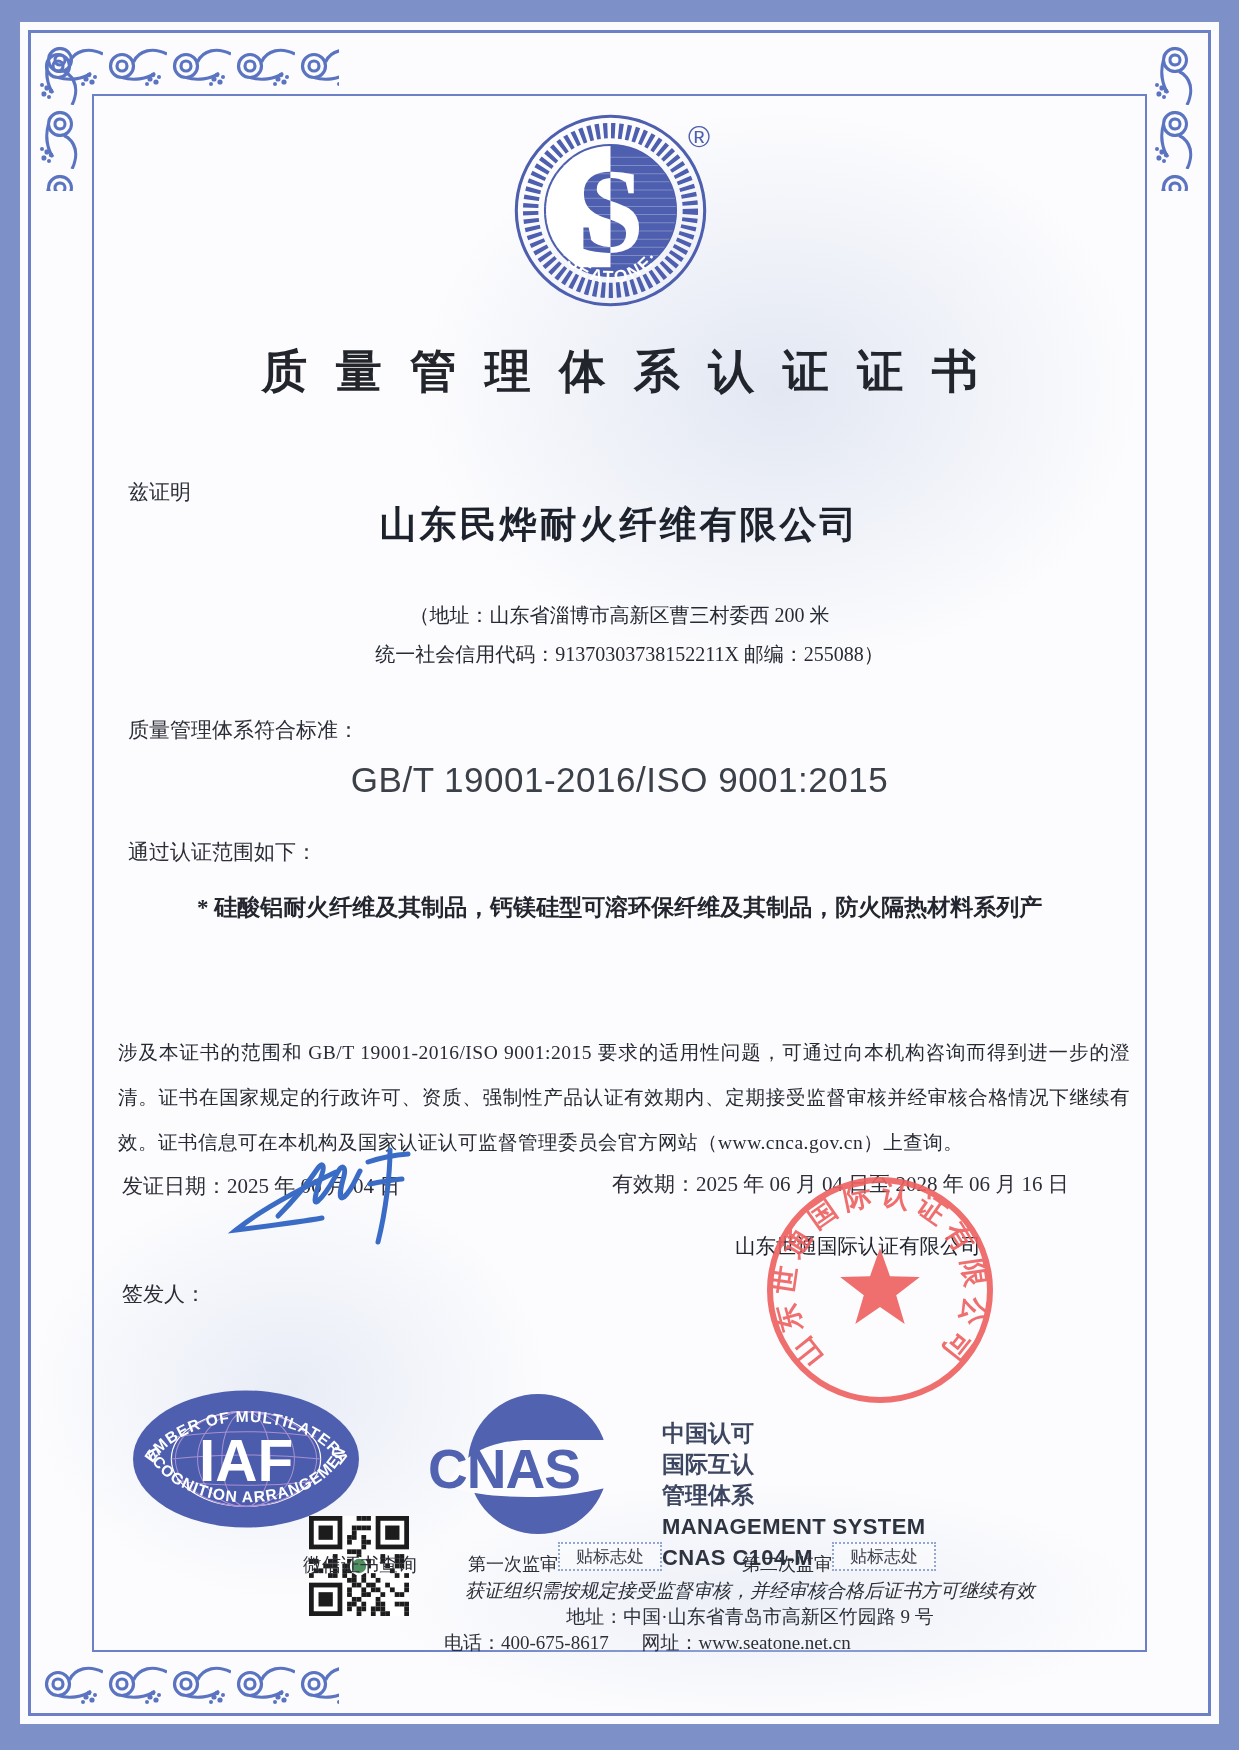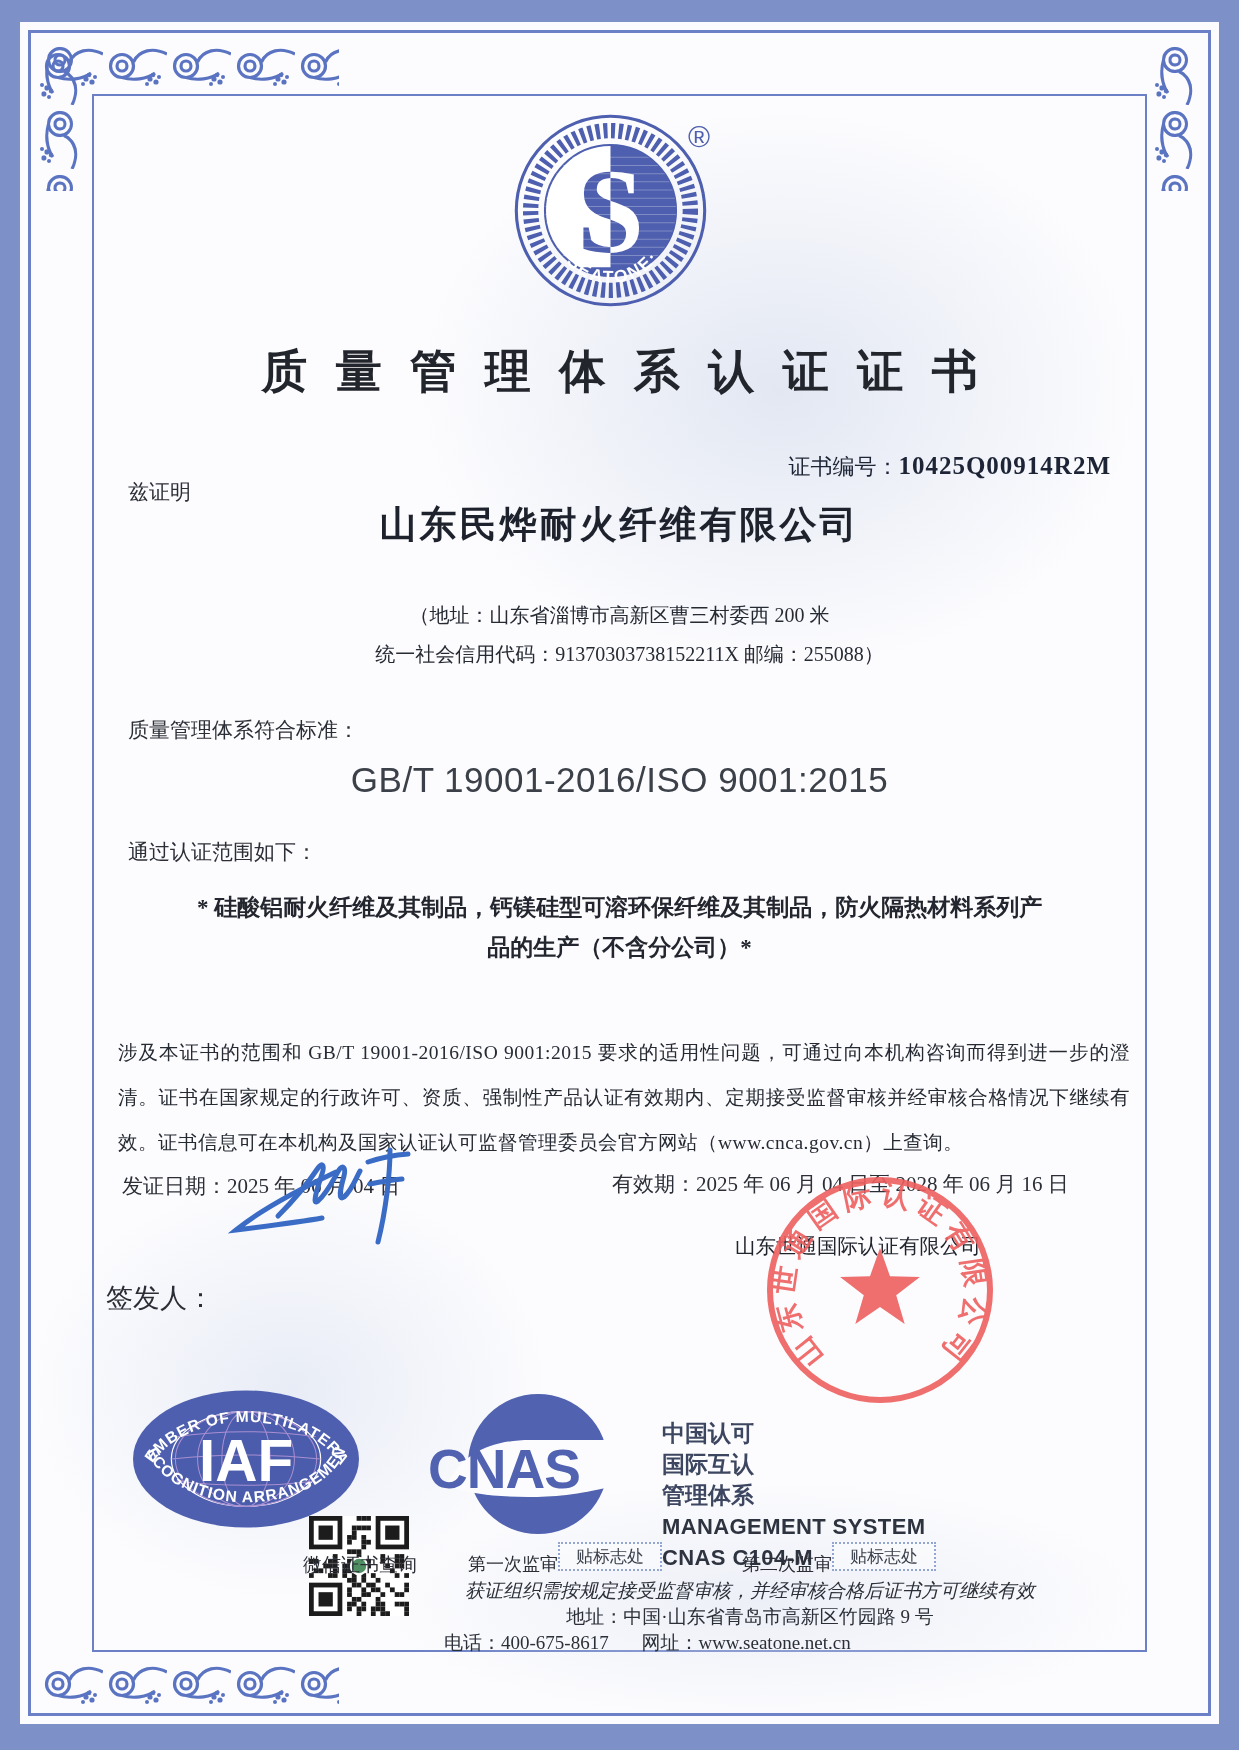--- a/index.html
+++ b/index.html
@@ -30,21 +30,21 @@
   .addr2{left:0;right:0;top:641px;text-align:center;font-size:20px;color:#262a33;margin-left:20px;}
   .std-label{left:128px;top:716px;font-size:21px;}
   .std-code{left:0;right:0;top:760px;text-align:center;font-size:35px;color:#3b4049;
             font-family:"Liberation Sans","DejaVu Sans",sans-serif;letter-spacing:.5px;}
   .scope-label{left:128px;top:838px;font-size:21px;}
   .scope1{left:0;right:0;top:892px;text-align:center;font-size:23px;font-weight:bold;color:#23262e;}
   .scope2{left:0;right:0;top:932px;text-align:center;font-size:23px;font-weight:bold;color:#23262e;}
   .legal{left:118px;width:1012px;top:1030px;font-size:19.5px;line-height:2.32;text-align:justify;color:#262a33;letter-spacing:.5px;}
   .date-issue{left:122px;top:1172px;font-size:21px;}
   .date-valid{left:612px;top:1170px;font-size:21px;}
-  .signer{left:106px;top:1280px;font-size:27px;}
+  .signer{left:122px;top:1280px;font-size:21px;}
   .issuer{left:735px;top:1232px;font-size:20.5px;color:#20242d;}
   .seal{left:756px;top:1166px;width:248px;height:248px;opacity:.9;z-index:5;}
   .sig{left:218px;top:1138px;width:240px;height:115px;}
   .iaf{left:130px;top:1388px;width:232px;height:142px;}
   .cnas{left:418px;top:1388px;width:210px;height:160px;}
   .cnas-block{left:662px;top:1390px;font-family:"Liberation Sans","DejaVu Sans",sans-serif;margin-top:28px;}
   .cnas-block .zh{font-size:23px;font-weight:600;color:#3d4660;line-height:31px;}
   .cnas-block .en{font-size:22px;font-weight:bold;color:#2e3340;line-height:31px;letter-spacing:.4px;}
   .qr{left:309px;top:1516px;width:100px;height:100px;}
   .qr-caption{left:280px;top:1552px;width:160px;text-align:center;font-size:19px;color:#2b2e36;}
@@ -182,34 +182,30 @@
         <path id="seatoneArc" d="M50.6,133 A56,56 0 0 0 159.4,133"></path>
       </defs>
     <text font-family="Liberation Sans, DejaVu Sans, sans-serif" font-size="17" font-weight="bold" fill="#ffffff" letter-spacing="2.5">
       <textPath href="#seatoneArc" startOffset="50%" text-anchor="middle">·SEATONE·</textPath>
     </text>
   </svg>
   <div class="abs logo-reg">®</div>
 
   <div class="abs title">质量管理体系认证证书</div>
 
-  <div class="abs certno">
-    <span>证书编号：</span><b>10425Q00914R2M</b>
-  </div>
 
   <div class="abs certify">兹证明</div>
   <div class="abs company">山东民烨耐火纤维有限公司</div>
   <div class="abs addr1">（地址：山东省淄博市高新区曹三村委西 200 米</div>
   <div class="abs addr2">统一社会信用代码：91370303738152211X 邮编：255088）</div>
 
   <div class="abs std-label">质量管理体系符合标准：</div>
   <div class="abs std-code">GB/T 19001-2016/ISO 9001:2015</div>
   <div class="abs scope-label">通过认证范围如下：</div>
   <div class="abs scope1">* 硅酸铝耐火纤维及其制品，钙镁硅型可溶环保纤维及其制品，防火隔热材料系列产</div>
-  <div class="abs scope2">品的生产（不含分公司）*</div>
 
   <div class="abs legal">涉及本证书的范围和 GB/T 19001-2016/ISO 9001:2015 要求的适用性问题，可通过向本机构咨询而得到进一步的澄清。证书在国家规定的行政许可、资质、强制性产品认证有效期内、定期接受监督审核并经审核合格情况下继续有效。证书信息可在本机构及国家认证认可监督管理委员会官方网站（www.cnca.gov.cn）上查询。</div>
 
   <div class="abs date-issue">
     <span>发证日期：</span><span>2025 年 06 月 04 日</span>
   </div>
   <div class="abs date-valid">
     <span>有效期：</span><span>2025 年 06 月 04 日至 2028 年 06 月 16 日</span>
   </div>
 

